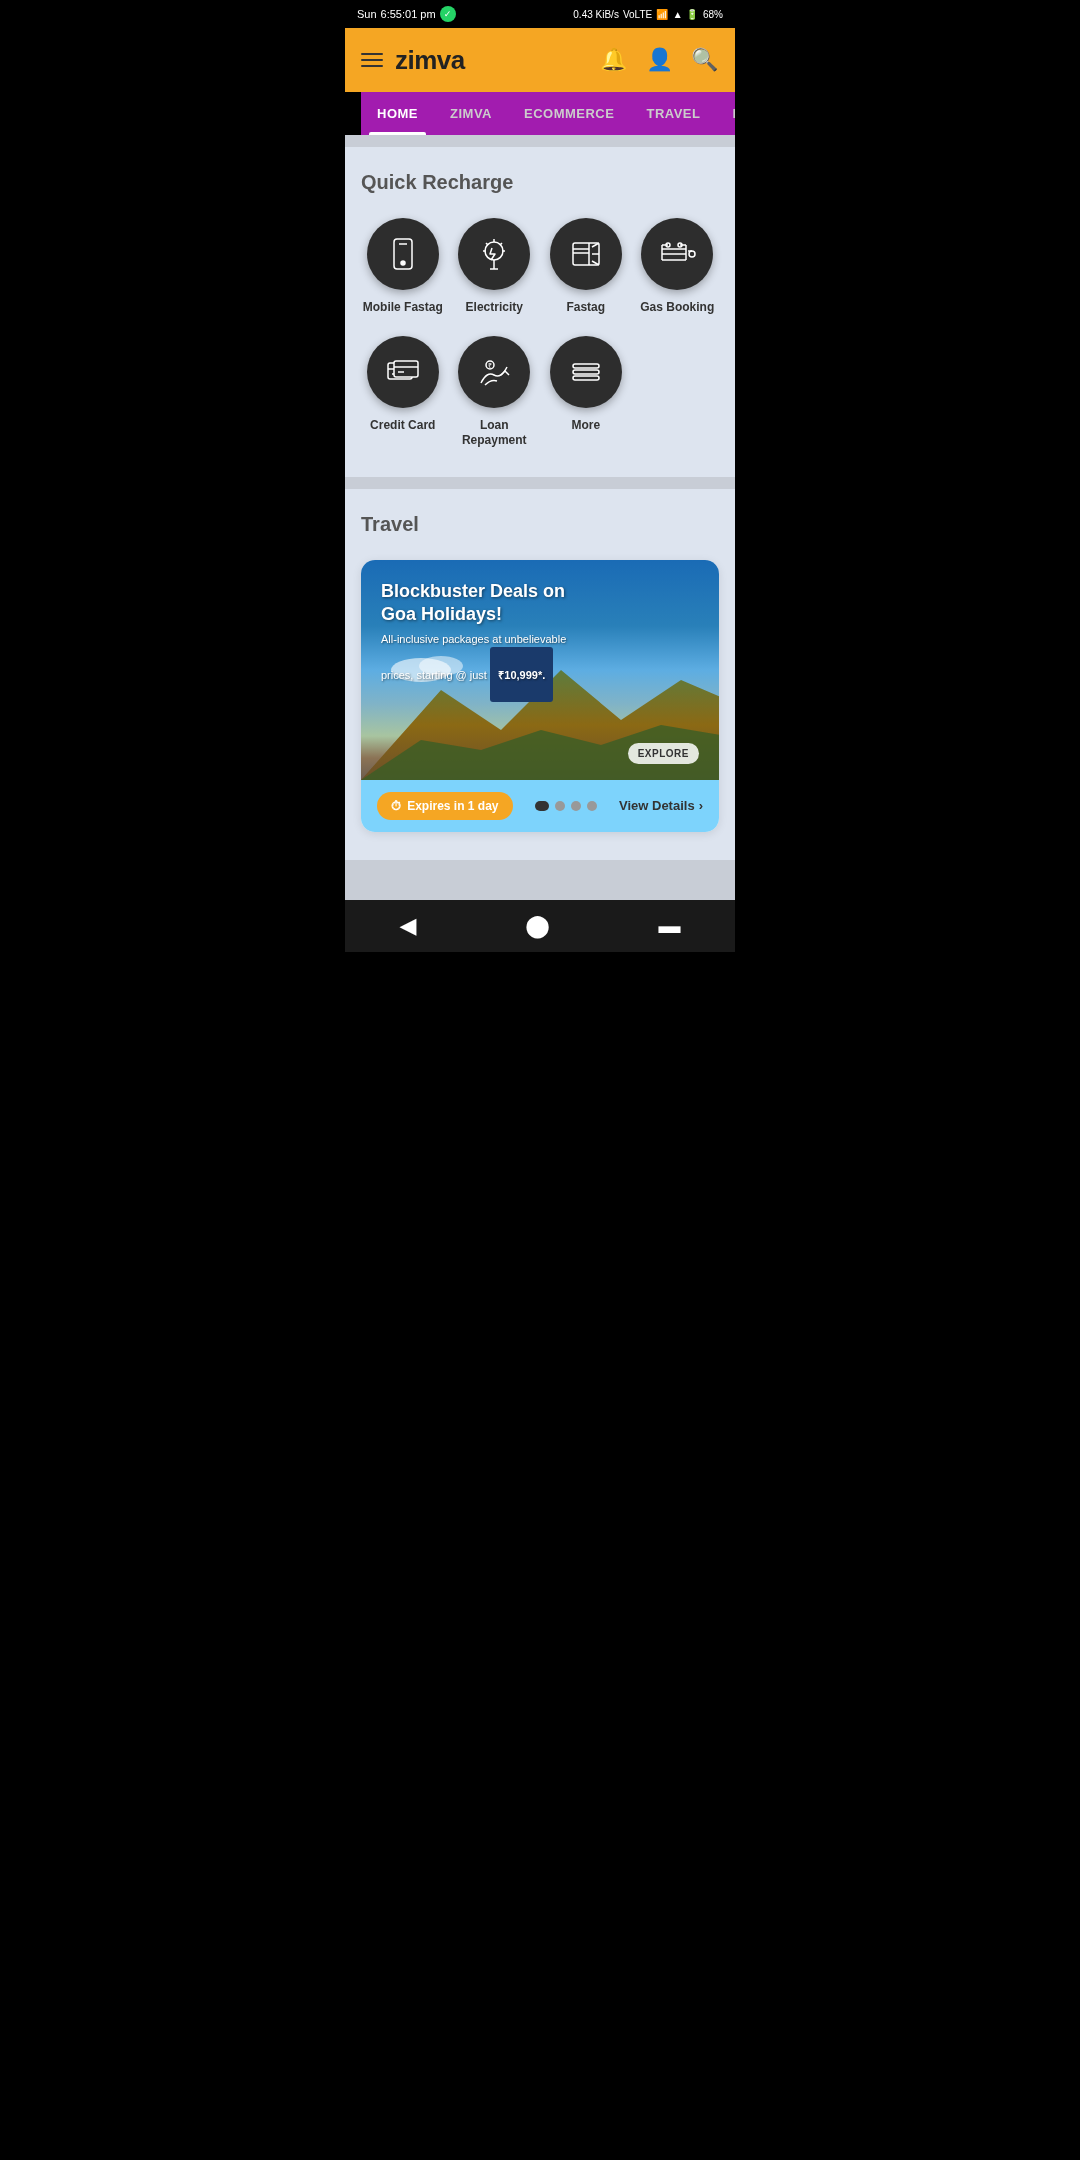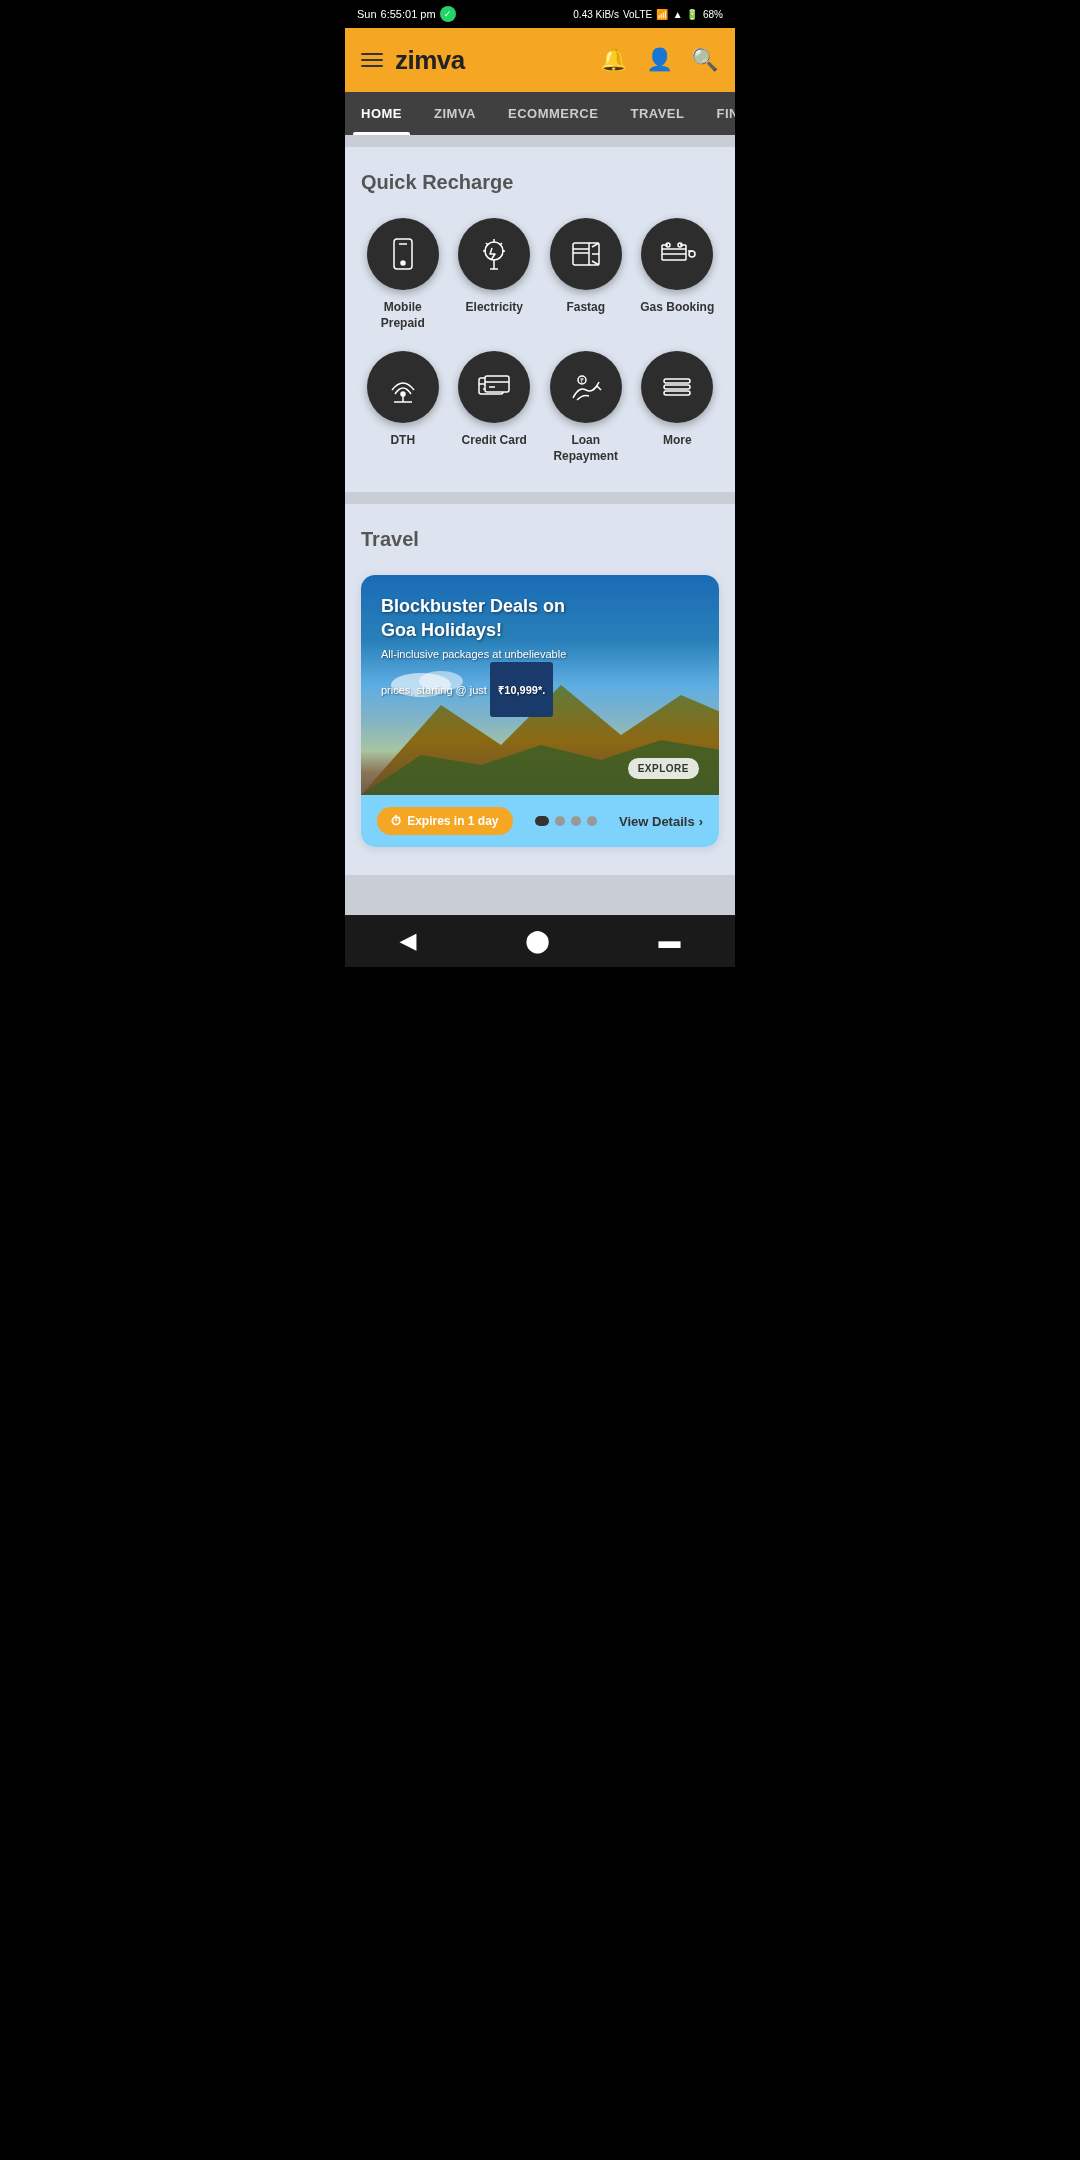--- a/index.html
+++ b/index.html
@@ -43,24 +43,25 @@
     }
     .header-left { display: flex; align-items: center; gap: 12px; }
     .hamburger { display: flex; flex-direction: column; gap: 4px; cursor: pointer; }
     .hamburger span { display: block; width: 22px; height: 2px; background: #333; border-radius: 2px; }
     .app-logo { font-size: 26px; font-weight: 700; color: #222; letter-spacing: -0.5px; }
     .header-icons { display: flex; align-items: center; gap: 18px; }
     .header-icon { font-size: 22px; color: #333; cursor: pointer; }
 
     
     .nav-tabs {
-      background: #404040;
+      background: #a21caf;
       display: flex;
       overflow-x: auto;
       scrollbar-width: none;
+      margin-left: 16px;
     }
     .nav-tabs::-webkit-scrollbar { display: none; }
     .nav-tab {
       color: #ccc;
       font-size: 13px;
       font-weight: 600;
       padding: 14px 16px;
       white-space: nowrap;
       cursor: pointer;
       letter-spacing: 0.5px;
@@ -319,21 +320,21 @@
   <div class="service-grid">
 
     <div class="service-item">
       <div class="service-icon-circle">
         <svg viewBox="0 0 38 38">
           <rect x="10" y="4" width="18" height="30" rx="3" ry="3" stroke="#fff" stroke-width="1.5" fill="none"></rect>
           <line x1="15" y1="9" x2="23" y2="9" stroke="#fff" stroke-width="1.5"></line>
           <circle cx="19" cy="28" r="2" fill="#fff"></circle>
         </svg>
       </div>
-      <span class="service-label">Mobile Prepaid</span>
+      <span class="service-label">Mobile Fastag</span>
     </div>
 
     <div class="service-item">
       <div class="service-icon-circle">
         <svg viewBox="0 0 38 38">
           <circle cx="19" cy="16" r="9" stroke="#fff" stroke-width="1.5" fill="none"></circle>
           <line x1="19" y1="4" x2="19" y2="7" stroke="#fff" stroke-width="1.5"></line>
           <line x1="27" y1="8" x2="24.8" y2="10.2" stroke="#fff" stroke-width="1.5"></line>
           <line x1="30" y1="16" x2="27" y2="16" stroke="#fff" stroke-width="1.5"></line>
           <line x1="11" y1="8" x2="13.2" y2="10.2" stroke="#fff" stroke-width="1.5"></line>
@@ -373,32 +374,20 @@
           <circle cx="10" cy="10" r="2" stroke="#fff" stroke-width="1.5" fill="none"></circle>
           <line x1="22" y1="10" x2="28" y2="10" stroke="#fff" stroke-width="1.5"></line>
           <circle cx="22" cy="10" r="2" stroke="#fff" stroke-width="1.5" fill="none"></circle>
           <line x1="30" y1="16" x2="34" y2="16" stroke="#fff" stroke-width="1.5"></line>
           <circle cx="34" cy="19" r="3" stroke="#fff" stroke-width="1.5" fill="none"></circle>
         </svg>
       </div>
       <span class="service-label">Gas Booking</span>
     </div>
 
-    <div class="service-item">
-      <div class="service-icon-circle">
-        <svg viewBox="0 0 38 38">
-          <path d="M8 22 Q19 8 30 22" stroke="#fff" stroke-width="1.5" fill="none"></path>
-          <path d="M11 26 Q19 14 27 26" stroke="#fff" stroke-width="1.5" fill="none"></path>
-          <line x1="19" y1="26" x2="19" y2="34" stroke="#fff" stroke-width="1.5"></line>
-          <line x1="10" y1="34" x2="28" y2="34" stroke="#fff" stroke-width="1.5"></line>
-          <circle cx="19" cy="26" r="2" fill="#fff"></circle>
-        </svg>
-      </div>
-      <span class="service-label">DTH</span>
-    </div>
 
     <div class="service-item">
       <div class="service-icon-circle">
         <svg viewBox="0 0 38 38">
           <rect x="4" y="10" width="24" height="16" rx="2" stroke="#fff" stroke-width="1.5" fill="none"></rect>
           <line x1="4" y1="16" x2="28" y2="16" stroke="#fff" stroke-width="1.5"></line>
           <line x1="8" y1="21" x2="14" y2="21" stroke="#fff" stroke-width="1.5"></line>
           <rect x="10" y="8" width="24" height="16" rx="2" stroke="#fff" stroke-width="1.5" fill="#2d2d2d"></rect>
           <line x1="10" y1="14" x2="34" y2="14" stroke="#fff" stroke-width="1.5"></line>
           <line x1="14" y1="19" x2="20" y2="19" stroke="#fff" stroke-width="1.5"></line>

